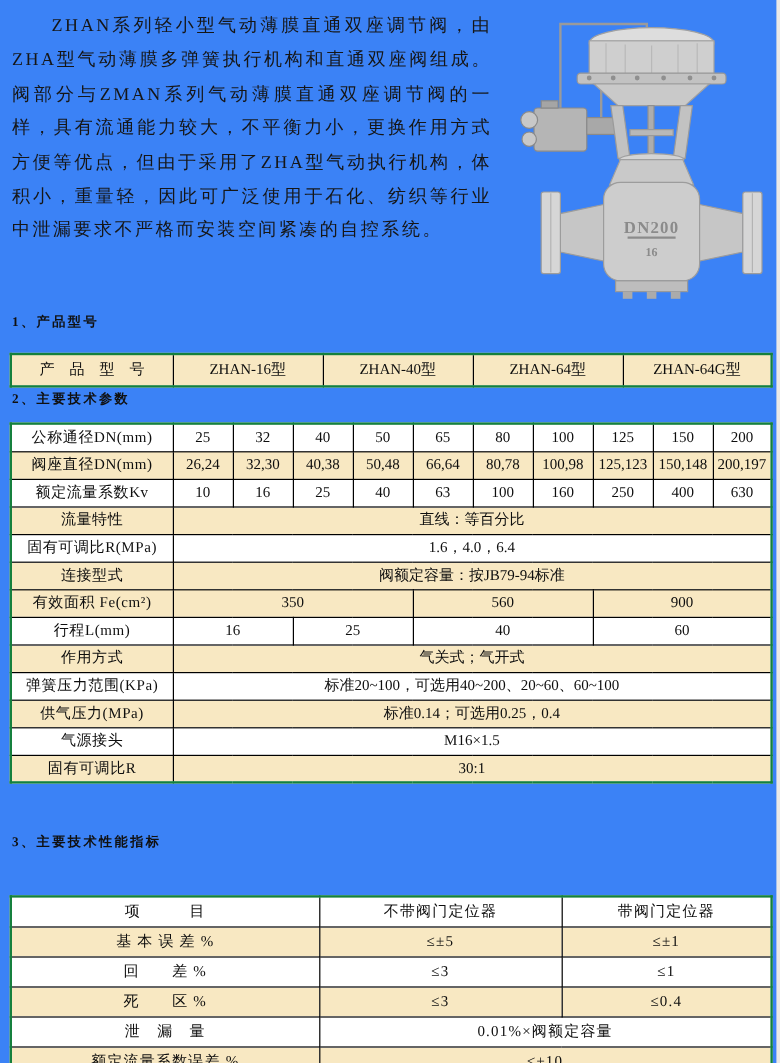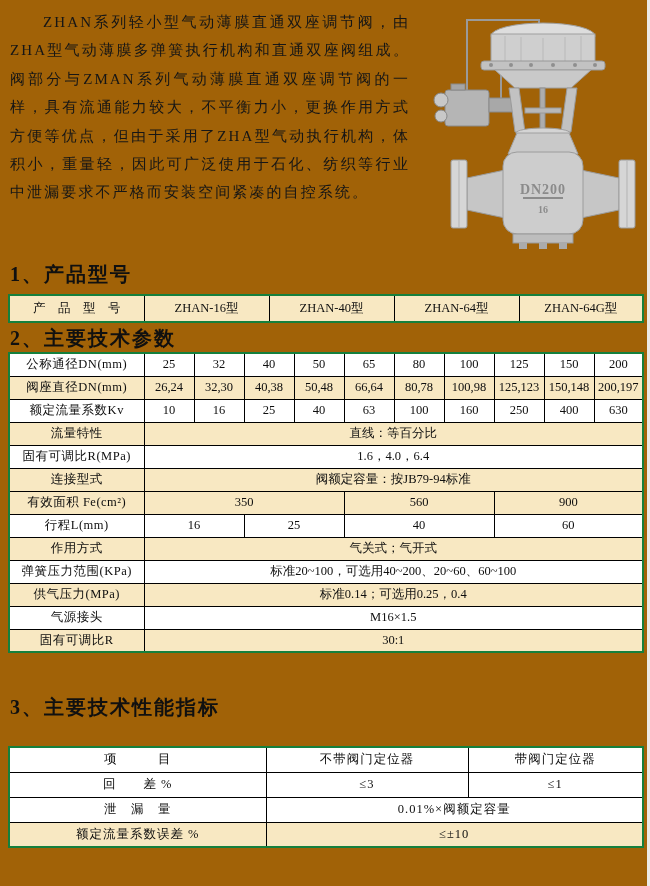--- a/index.html
+++ b/index.html
@@ -1,34 +1,34 @@
 <!DOCTYPE html>
 <html><head>
 <meta charset="utf-8">
 <style>
   html,body{margin:0;padding:0;background:#ffffff;}
   .page{
-    position:relative;width:650px;height:886px;background:#a16207;overflow:hidden;
+    position:relative;width:650px;height:886px;background:#3b82f6;overflow:hidden;
     font-family:"Liberation Serif","DejaVu Serif","DejaVu Sans",serif;color:#111;
   }
   .scan-edge{position:absolute;right:0;top:0;width:3px;height:100%;background:#eceae6;}
 
   
   .intro{
     position:absolute;left:10px;top:8px;width:400px;
     font-size:15px;line-height:28.4px;letter-spacing:2.1px;
     text-align:justify;text-indent:2.2em;color:#161616;
   }
 
   
   .valve-wrap{position:absolute;left:421px;top:4px;width:240px;height:252px;font-family:Liberation Serif, serif;}
 
   
   .sec-h{
-    position:absolute;left:10px;font-size:20px;font-weight:600;
+    position:absolute;left:10px;font-size:11px;font-weight:600;
     letter-spacing:2px;color:#101010;white-space:nowrap;
   }
   .sec-h.h1{top:261px;}
   .sec-h.h2{top:325px;}
   .sec-h.h3{top:694px;}
 
   
   table.doc{
     position:absolute;left:8px;border-collapse:collapse;table-layout:fixed;
     background:#ffffff;border:2px solid #15803d;
@@ -252,25 +252,35 @@
         <col style="width:257px">
         <col style="width:202px">
         <col style="width:175px">
       </colgroup>
     <tbody>
         <tr>
       <td>项　　　目</td>
       <td>不带阀门定位器</td>
       <td>带阀门定位器</td>
     </tr>
+    <tr class="cream">
+      <td>基 本 误 差 %</td>
+      <td>≤±5</td>
+      <td>≤±1</td>
+    </tr>
     <tr>
       <td>回　　差 %</td>
       <td>≤3</td>
       <td>≤1</td>
     </tr>
+    <tr class="cream">
+      <td>死　　区 %</td>
+      <td>≤3</td>
+      <td>≤0.4</td>
+    </tr>
     <tr>
       <td>泄　漏　量</td>
       <td colspan="2">0.01%×阀额定容量</td>
     </tr>
     <tr class="cream">
       <td>额定流量系数误差 %</td>
       <td colspan="2">≤±10</td>
     </tr>
   </tbody>
     </table>

